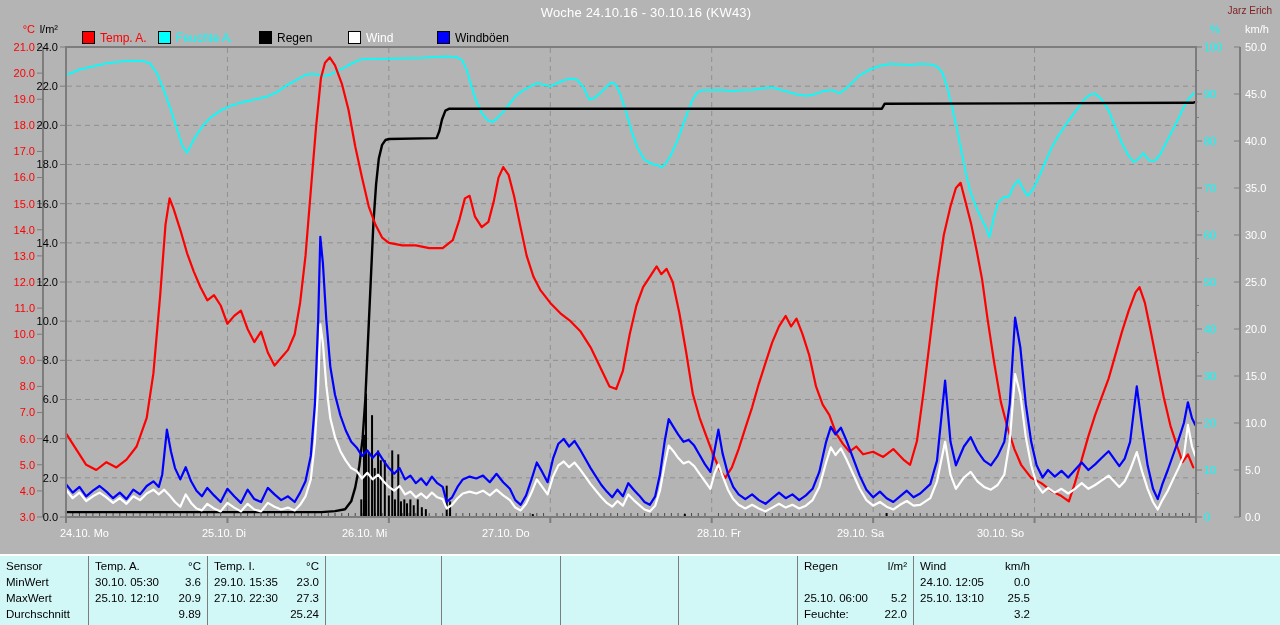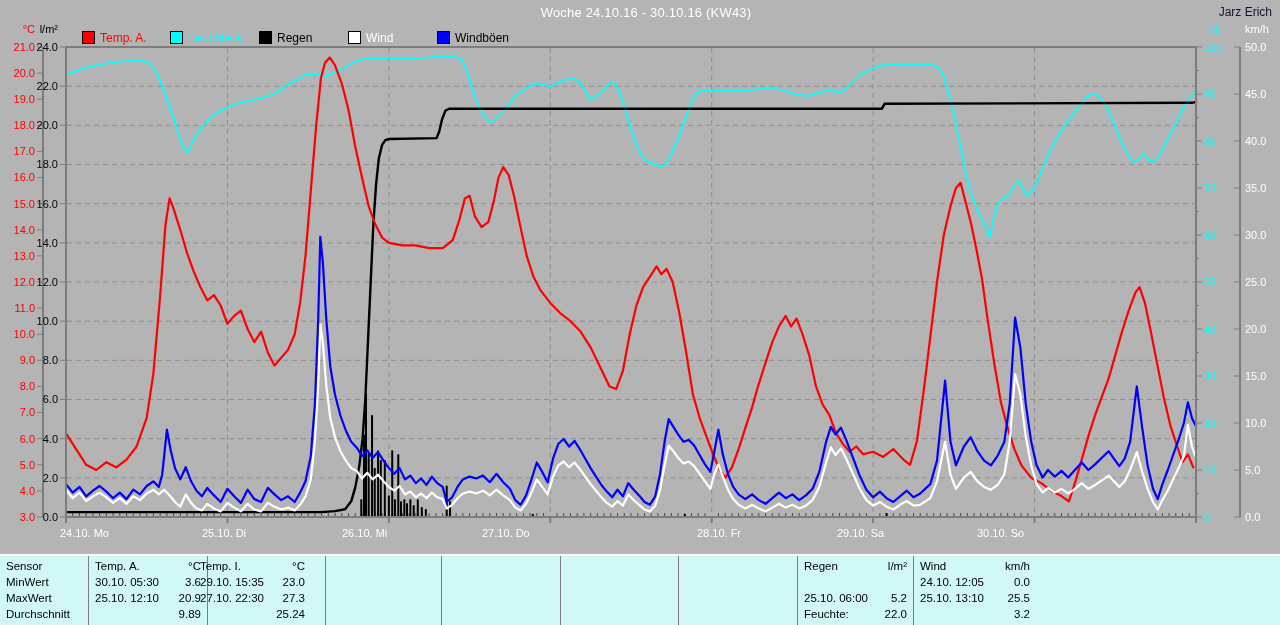--- a/index.html
+++ b/index.html
@@ -1,21 +1,21 @@
 <!DOCTYPE html>
 <html><head>
 <meta charset="utf-8">
 <style>
   html,body{margin:0;padding:0;width:1280px;height:625px;overflow:hidden;
     background:#b4b4b4;font-family:"Liberation Sans",sans-serif;}
   #stage{position:relative;width:1280px;height:625px;}
   #chart-svg{position:absolute;left:0;top:0;}
   .page-title{position:absolute;top:5px;left:0;width:1280px;text-align:center;
     color:#fff;font-size:13px;letter-spacing:.2px;margin-left:6px;}
-  .author{position:absolute;top:5px;right:8px;color:#0f172a;font-size:12px;}
+  .author{position:absolute;top:5px;right:8px;color:#7f1d1d;font-size:10px;}
   .legend-item{position:absolute;top:31px;height:13px;display:flex;align-items:center;font-size:12px;}
   .legend-sq{width:11px;height:11px;border:1px solid #000;margin-right:5px;flex:none;}
   .bottom-table{position:absolute;left:0;top:554px;width:1280px;height:71px;
     background:#d2f7f7;border-top:2px solid #fdfdfd;}
   .tcol{position:absolute;top:2px;font-size:11.5px;color:#000;}
   .trow{height:16px;line-height:16px;display:flex;justify-content:space-between;white-space:nowrap;}
   .trow .b{font-weight:normal;}
   .tdiv{position:absolute;top:0;width:1px;height:71px;background:#7d7d7d;}
 </style>
 </head>
@@ -23,21 +23,21 @@
 
 <div id="stage">
 
   <div class="page-title">Woche 24.10.16 - 30.10.16 (KW43)</div>
   <div class="author">Jarz Erich</div>
 
   <div class="legend-item" style="left:82px;color:#ff0000">
     <span class="legend-sq" style="background:#ff0000"></span>
     <span>Temp. A.</span>
   </div>
-  <div class="legend-item" style="left:170px;color:#00ffff">
+  <div class="legend-item" style="left:158px;color:#00ffff">
     <span class="legend-sq" style="background:#00ffff"></span>
     <span>Feuchte A.</span>
   </div>
   <div class="legend-item" style="left:259px;color:#000000">
     <span class="legend-sq" style="background:#000000"></span>
     <span>Regen</span>
   </div>
   <div class="legend-item" style="left:348px;color:#ffffff">
     <span class="legend-sq" style="background:#ffffff"></span>
     <span>Wind</span>
@@ -436,21 +436,21 @@
       <div class="trow">
           <span>25.10.  12:10</span>
           <span>20.9</span>
         </div>
       <div class="trow">
           <span></span>
           <span>9.89</span>
         </div>
     </div>
 
-    <div class="tcol" style="left:200px;width:105px">
+    <div class="tcol" style="left:214px;width:105px">
       <div class="trow">
           <span class="b">Temp. I.</span>
           <span class="b">°C</span>
         </div>
       <div class="trow">
           <span>29.10.  15:35</span>
           <span>23.0</span>
         </div>
       <div class="trow">
           <span>27.10.  22:30</span>

